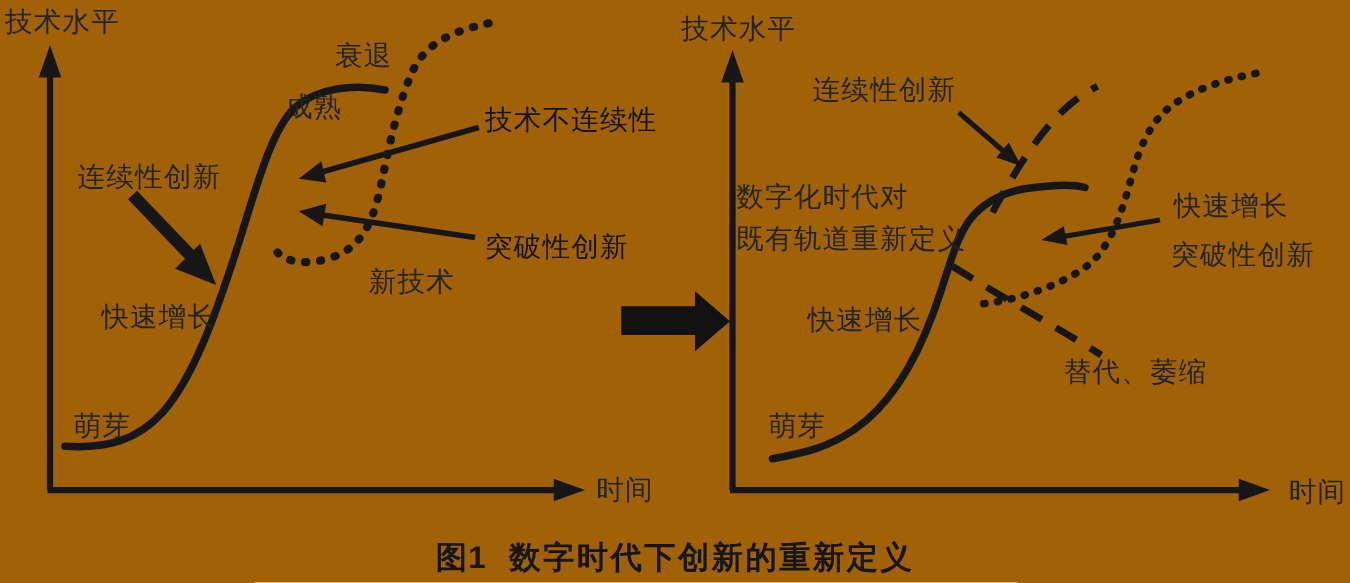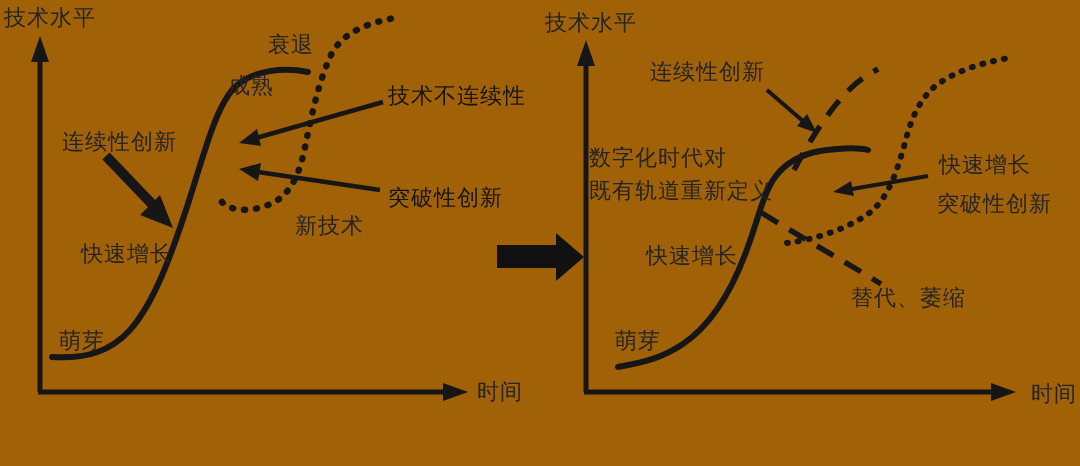--- a/index.html
+++ b/index.html
@@ -102,14 +102,17 @@
     <div class="lbl" style="left:650px;top:60px;">连续性创新</div>
     <div class="lbl" style="left:589px;top:146px;">数字化时代对</div>
     <div class="lbl" style="left:589px;top:179px;">既有轨道重新定义</div>
     <div class="lbl" style="left:646px;top:244px;">快速增长</div>
     <div class="lbl" style="left:615px;top:329px;">萌芽</div>
     <div class="lbl" style="left:939px;top:153px;">快速增长</div>
     <div class="lbl" style="left:937px;top:192px;">突破性创新</div>
     <div class="lbl" style="left:851px;top:286px;font-family:Liberation Serif, serif;">替代、萎缩</div>
   </div>
 
+  <div class="caption">
+    <span class="fig">图1</span><span>数字时代下创新的重新定义</span>
+  </div>
 
 </div>
 
 </body></html>

